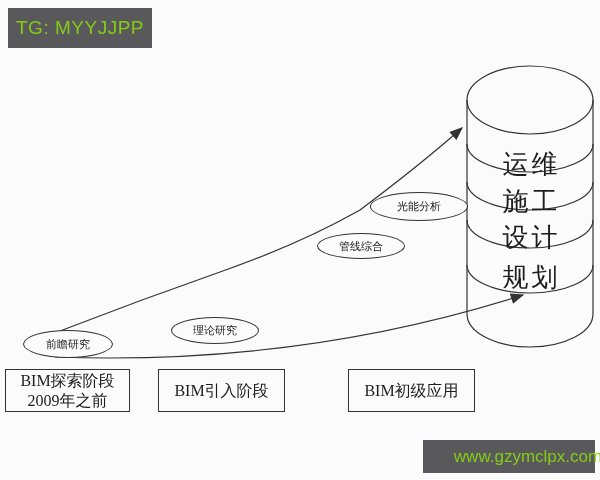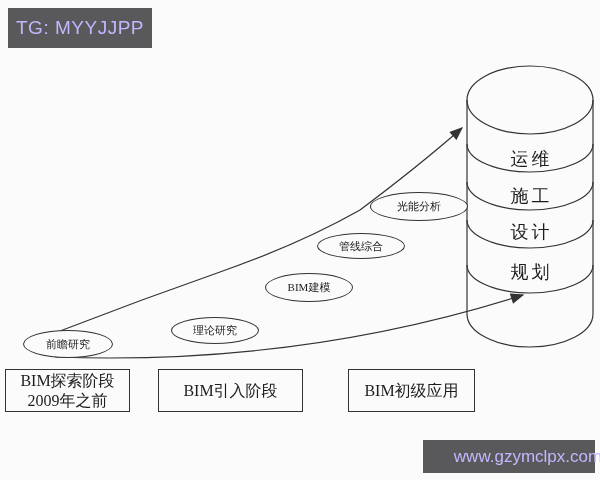--- a/index.html
+++ b/index.html
@@ -6,21 +6,21 @@
   html,body { width:600px; height:480px; }
   body { font-family:"Liberation Serif","DejaVu Serif",serif; }
   .stage {
     position:relative; width:600px; height:480px;
     background:#fbfbfb; overflow:hidden; color:#1d1d1d;
   }
   svg.lines { position:absolute; left:0; top:0; width:600px; height:480px; }
 
   
   .badge {
-    position:absolute; background:#59595b; color:#c4b5fd;
+    position:absolute; background:#59595b; color:#84cc16;
     font-family:"Liberation Sans","DejaVu Sans",sans-serif;
     display:flex; align-items:center; justify-content:center;
     white-space:nowrap;
   }
   .badge.tl { left:8px; top:8px; width:144px; height:40px; font-size:19px; letter-spacing:0.5px; }
   .badge.br { left:423px; top:440px; width:172px; height:33px; font-size:17px;padding-left:38px; }
 
   
   .bubble {
     position:absolute; border:1.2px solid #333333; border-radius:50%;
@@ -29,34 +29,34 @@
   }
   .b1 { left:23px;  top:330px; width:90px; height:28px; }
   .b2 { left:171px; top:317px; width:88px; height:27px; }
   .b3 { left:265px; top:273px; width:88px; height:29px; }
   .b4 { left:317px; top:233px; width:88px; height:26px; }
   .b5 { left:370px; top:192px; width:98px; height:29px; }
 
   
   .cyl-label {
     position:absolute; left:467px; width:126px; height:22px;
-    text-align:center; font-size:18px; letter-spacing:3px; padding-left:3px;
+    text-align:center; font-size:26px; letter-spacing:3px; padding-left:3px;
     z-index:2;
   }
   .l1 { top:147px; } .l2 { top:184px; } .l3 { top:220px; } .l4 { top:260px; }
 
   
   .stagebox {
     position:absolute; top:369px; height:43px;
     border:1.2px solid #333333; background:#fbfbfb;
     display:flex; flex-direction:column; align-items:center; justify-content:center;
     font-size:16px; line-height:20px; white-space:nowrap; z-index:2;
   }
   .s1 { left:5px;   width:125px; }
-  .s2 { left:158px; width:145px; }
+  .s2 { left:158px; width:127px; }
   .s3 { left:315px; width:127px;margin-left:33px; }
   .s4 { left:468px; width:126px; }
 </style>
 </head>
 <body>
 
 <div class="stage">
 
   <svg class="lines" viewBox="0 0 600 480">
     <defs>
@@ -79,21 +79,20 @@
       <path d="M467,265 A63,28 0 0 0 593,265"></path>
       <path d="M467,314 A63,33 0 0 0 593,314"></path>
     </g>
   </svg>
 
   <div class="badge tl">TG: MYYJJPP</div>
   <div class="badge br">www.gzymclpx.com</div>
 
   <div class="bubble b1">前瞻研究</div>
   <div class="bubble b2">理论研究</div>
-  <div class="bubble b3">BIM建模</div>
   <div class="bubble b4">管线综合</div>
   <div class="bubble b5">光能分析</div>
 
   <div class="cyl-label l1">运维</div>
   <div class="cyl-label l2">施工</div>
   <div class="cyl-label l3">设计</div>
   <div class="cyl-label l4">规划</div>
 
   <div class="stagebox s1">
     <div>BIM探索阶段</div>

